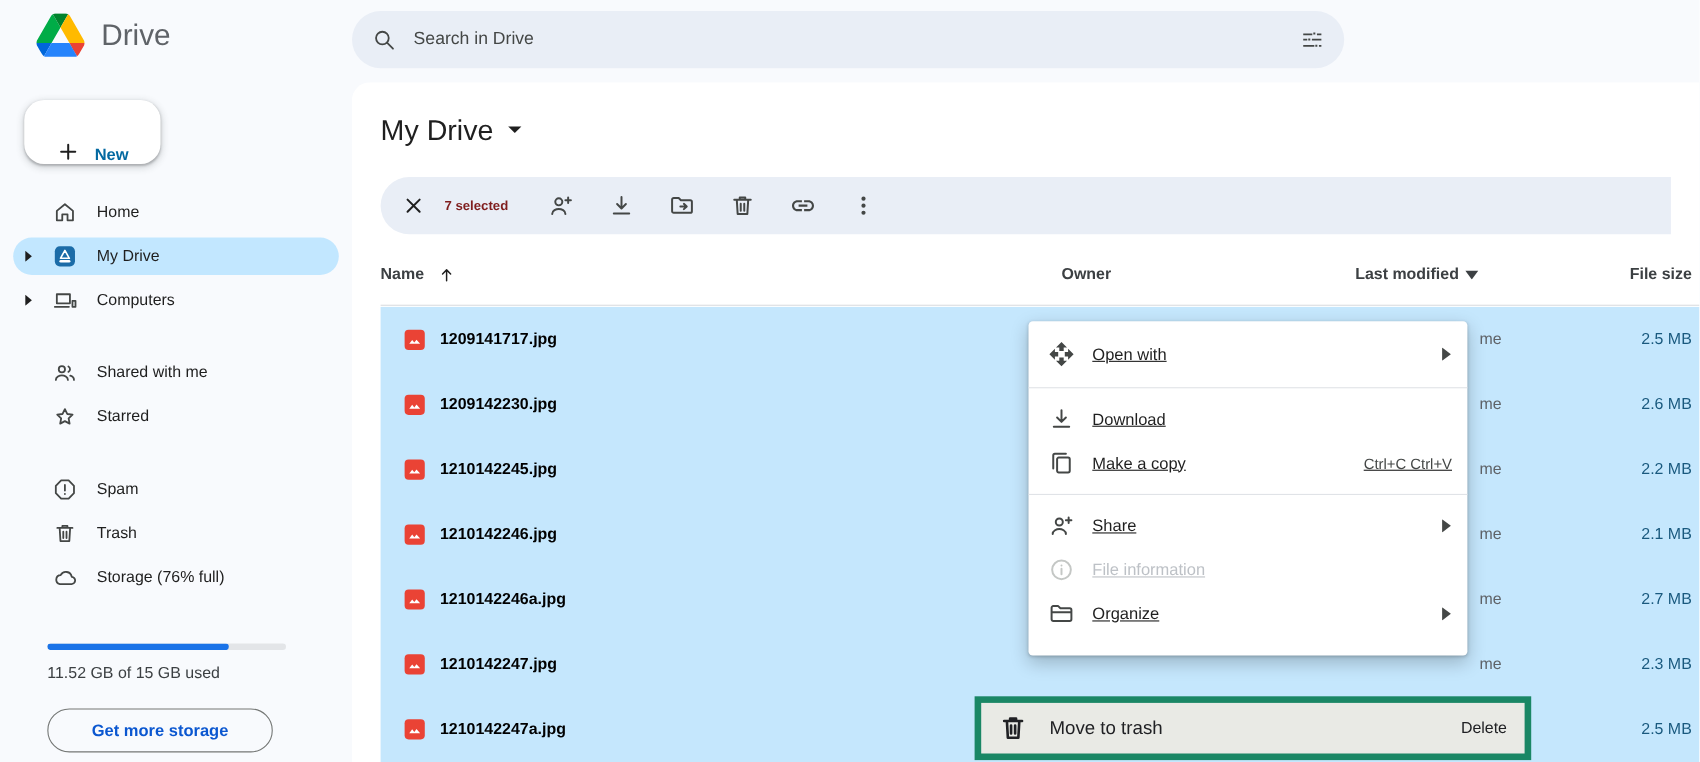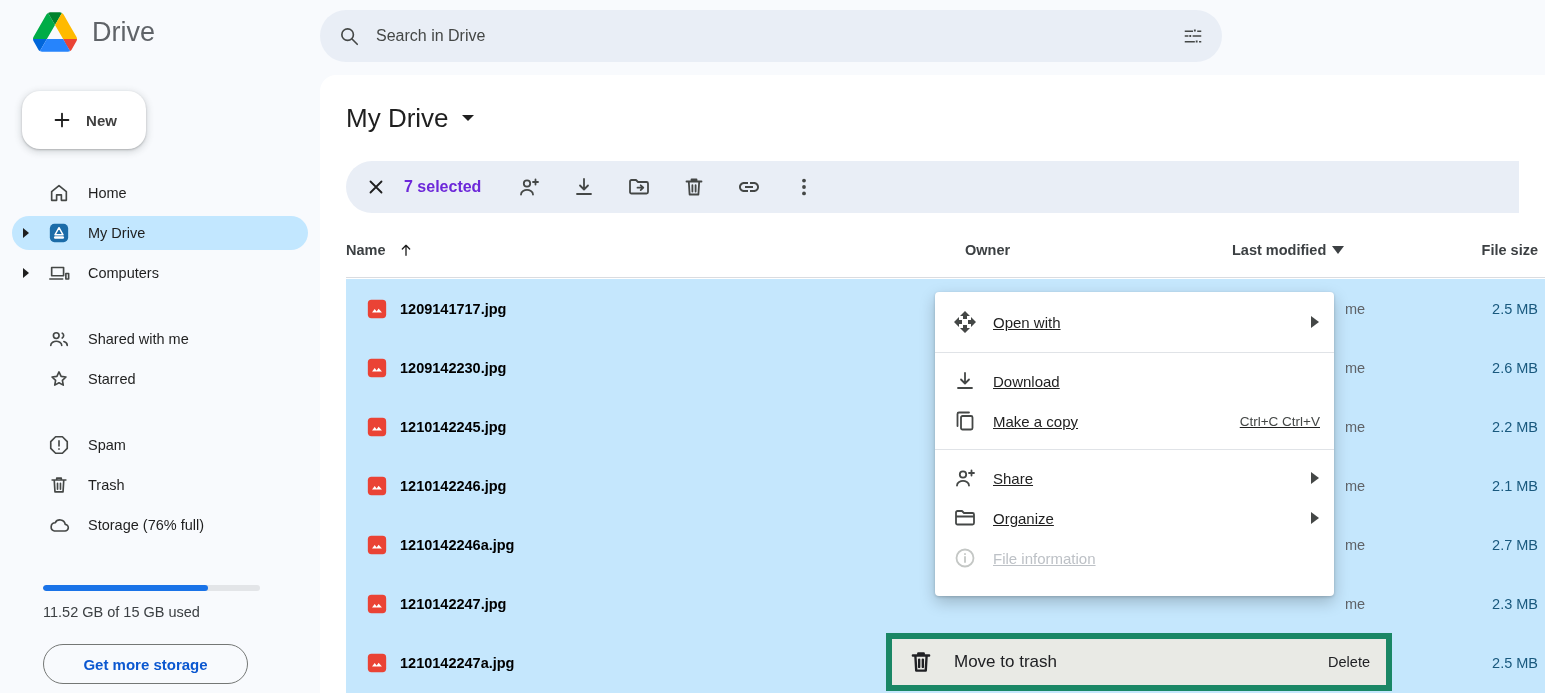--- a/index.html
+++ b/index.html
@@ -5,22 +5,22 @@
   * { box-sizing: border-box; margin: 0; padding: 0; }
   html,body { width:1545px; height:693px; overflow:hidden; }
   body { font-family:"Liberation Sans", sans-serif; background:#f8fafd; position:relative; color:#1f1f1f; }
   svg { display:block; }
 
   
   .sidebar { position:absolute; left:0; top:0; width:320px; height:693px; background:#f8fafd; z-index:5; }
   .logo-row { position:absolute; left:33px; top:12px; display:flex; align-items:center; gap:15px; }
   .logo-row .app-name { font-size:27px; color:#5f6368; }
   .new-btn { position:absolute; left:22px; top:91px; width:124px; height:58px; background:#fff; border:none;
-    border-radius:18px; display:flex; align-items:center; justify-content:center; gap:13px; cursor:pointer;
-    box-shadow:0 1px 2px rgba(60,64,67,.3), 0 2px 6px 2px rgba(60,64,67,.15); font-size:15px; font-weight:700; color:#404040; font-family:inherit;}
+    border-radius:18px; display:flex; align-items:flex-end; justify-content:center; gap:13px; cursor:pointer;
+    box-shadow:0 1px 2px rgba(60,64,67,.3), 0 2px 6px 2px rgba(60,64,67,.15); font-size:15px; font-weight:700; color:#0369a1; font-family:inherit;}
   .nav { position:absolute; left:12px; top:176px; width:296px; }
   .nav-item { height:34px; margin-bottom:6px; border-radius:17px; display:flex; align-items:center; padding-left:36px; position:relative; font-size:14.5px; cursor:pointer; }
   .nav-item.selected { background:#c2e7ff; }
   .nav-item .nicon { width:22px; height:22px; margin-right:18px; flex:none; }
   .nav-item .expand { position:absolute; left:10px; top:12px; }
   .nav-gap { height:26px; }
   .storage-bar { position:absolute; left:43px; top:585px; width:217px; height:6px; border-radius:3px; background:#e3e5e8; overflow:hidden; }
   .storage-bar .fill { height:100%; background:#1a73e8; border-radius:3px; }
   .storage-usage { position:absolute; left:43px; top:604px; font-size:14.5px; color:#3c4043; }
   .get-storage { position:absolute; left:43px; top:644px; width:205px; height:40px; border-radius:20px; border:1px solid #747775;
@@ -33,21 +33,21 @@
   .searchbar input::placeholder { color:#444746; opacity:1; }
 
   
   .main { position:absolute; left:320px; top:75px; width:1225px; height:618px; background:#fff; border-radius:16px 0 0 0; }
   .page-title { position:absolute; left:26px; top:28px; display:flex; align-items:center; gap:12px; font-size:26px; color:#1f1f1f; cursor:pointer; }
 
   .sel-toolbar { position:absolute; left:26px; top:86px; width:1173px; height:52px; background:#e9eef6;
     border-radius:26px 0 0 26px; display:flex; align-items:center; padding-left:8px; }
   .tb-btn { width:44px; height:44px; border:none; background:transparent; border-radius:50%; display:flex; align-items:center; justify-content:center; cursor:pointer; flex:none; }
   .tb-btn + .tb-btn { margin-left:11px; }
-  .sel-count { font-size:16px; font-weight:700; color:#6d28d9; margin:0 26px 0 6px; }
+  .sel-count { font-size:12px; font-weight:700; color:#7f1d1d; margin:0 26px 0 6px; }
 
   .thead { position:absolute; left:26px; top:150px; width:1199px; height:53px; border-bottom:1px solid #dadce0; font-size:14.5px; font-weight:700; color:#3c4043; }
   .thead .h-name { position:absolute; left:0; top:17px; display:flex; align-items:center; gap:12px; cursor:pointer; }
   .thead .h-owner { position:absolute; left:619px; top:17px; }
   .thead .h-mod  { position:absolute; left:886px; top:17px; display:flex; align-items:center; gap:6px; cursor:pointer; }
   .thead .h-size { position:absolute; right:7px; top:17px; }
 
   .rows { position:absolute; left:26px; top:204px; width:1199px; height:414px; background:#c5e7fd; }
   .row { position:relative; height:59px; display:flex; align-items:center; padding-left:20px; cursor:pointer; }
   .row .ficon { width:22px; height:22px; margin-right:12px; flex:none; }
@@ -349,35 +349,35 @@
   <div class="mi">
     <svg class="micon" viewBox="0 0 24 24">
       <circle class="ic" cx="10" cy="8.5" r="3.2"></circle>
         <path class="ic" d="M4 19.5c0-3 3.6-4.6 6-4.6s6 1.6 6 4.6 M18.5 4.5v5 M16 7h5"></path>
     </svg>
     <span>Share</span>
     <svg class="sub" width="10" height="12" viewBox="0 0 10 12">
         <path d="M1 0l8 6-8 6z" fill="#444746"></path>
       </svg>
   </div>
+  <div class="mi disabled">
+    <svg class="micon" viewBox="0 0 24 24">
+        <circle class="ic-dis" cx="12" cy="12" r="8.5"></circle>
+        <path class="ic-dis" d="M12 11v5 M12 8v.2"></path>
+      </svg>
+    <span>File information</span>
+  </div>
   <div class="mi">
     <svg class="micon" viewBox="0 0 24 24">
       <path class="ic" d="M3 6.5C3 5.7 3.7 5 4.5 5H9l2 2h8.5c.8 0 1.5.7 1.5 1.5V17c0 .8-.7 1.5-1.5 1.5h-15A1.5 1.5 0 0 1 3 17z M3 10.5h18"></path>
     </svg>
     <span>Organize</span>
     <svg class="sub" width="10" height="12" viewBox="0 0 10 12">
         <path d="M1 0l8 6-8 6z" fill="#444746"></path>
       </svg>
-  </div>
-  <div class="mi disabled">
-    <svg class="micon" viewBox="0 0 24 24">
-        <circle class="ic-dis" cx="12" cy="12" r="8.5"></circle>
-        <path class="ic-dis" d="M12 11v5 M12 8v.2"></path>
-      </svg>
-    <span>File information</span>
   </div>
 </div>
 
 <div class="annotation">
   <div class="trash-row">
     <svg width="26" height="26" viewBox="0 0 24 24">
       <path fill="none" stroke="#202124" stroke-width="2.2" stroke-linecap="round" stroke-linejoin="round" d="M4.5 6h15 M9.5 6V4h5v2 M6.8 6l.8 14h8.8l.8-14 M10.3 9.8v6.7 M13.7 9.8v6.7"></path>
     </svg>
     <span class="label">Move to trash</span>
     <span class="shortcut">Delete</span>

